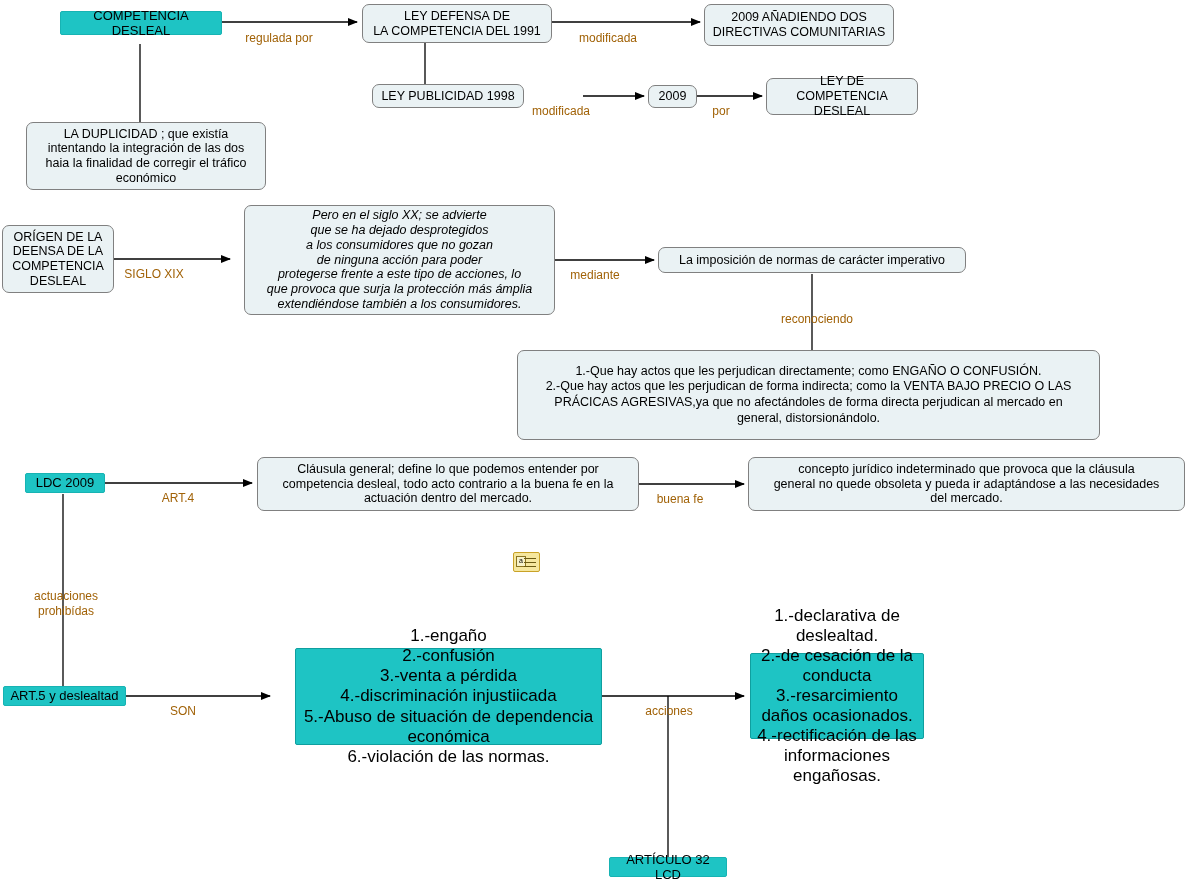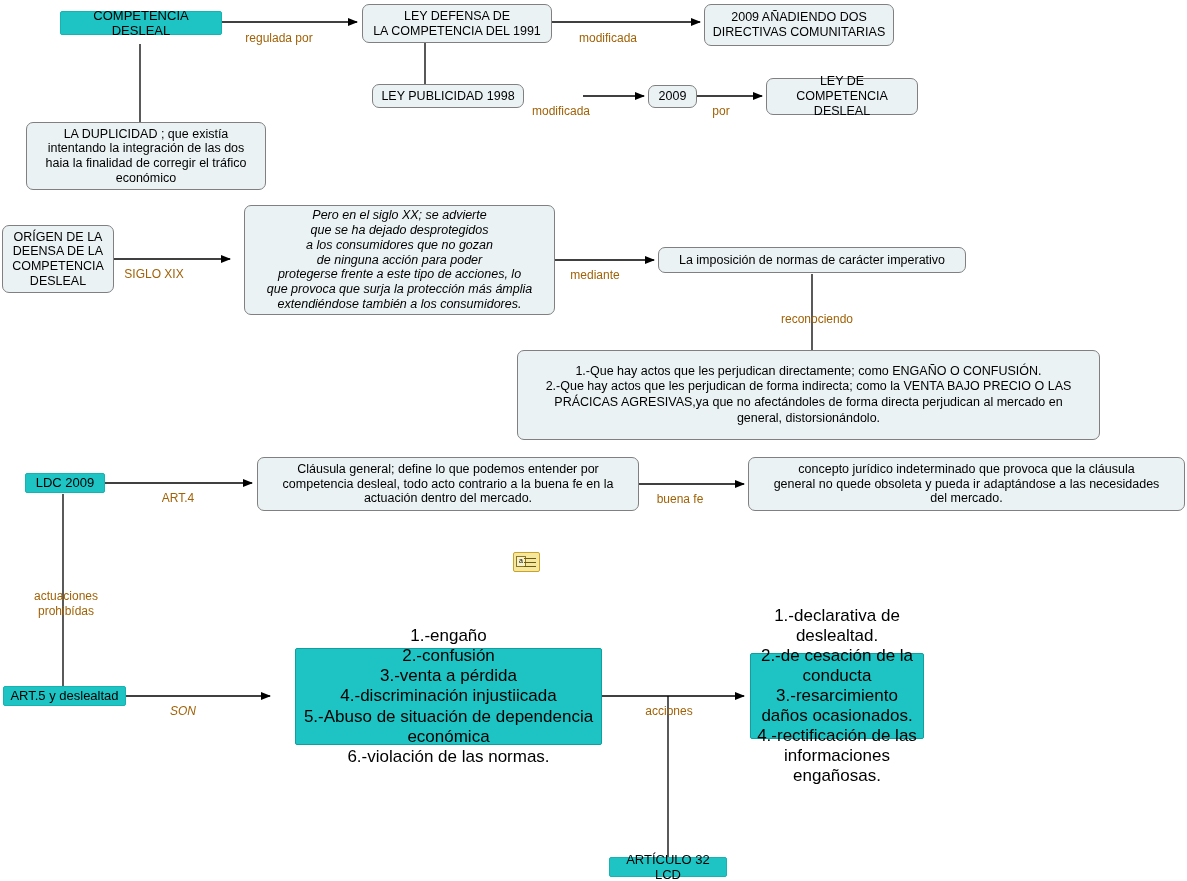--- a/index.html
+++ b/index.html
@@ -267,21 +267,21 @@
 
   <div class="edge-label" style="left:16px; top:575px; width:100px;">
     <span>actuaciones
 prohibídas</span>
   </div>
 
   <div class="node teal" style="left:3px; top:686px; width:123px; height:20px;">
     <span>ART.5 y deslealtad</span>
   </div>
 
-  <div class="edge-label" style="left:158px; top:690px; width:50px;font-style:italic;">
+  <div class="edge-label" style="left:158px; top:690px; width:50px;">
     <span>SON</span>
   </div>
 
   <div class="node teal-sq" style="left:275px; top:648px; width:307px; height:97px;margin-left:20px;">
     <span>1.-engaño
 2.-confusión
 3.-venta a pérdida
 4.-discriminación injustiicada
 5.-Abuso de situación de dependencia económica
 6.-violación de las normas.</span>

